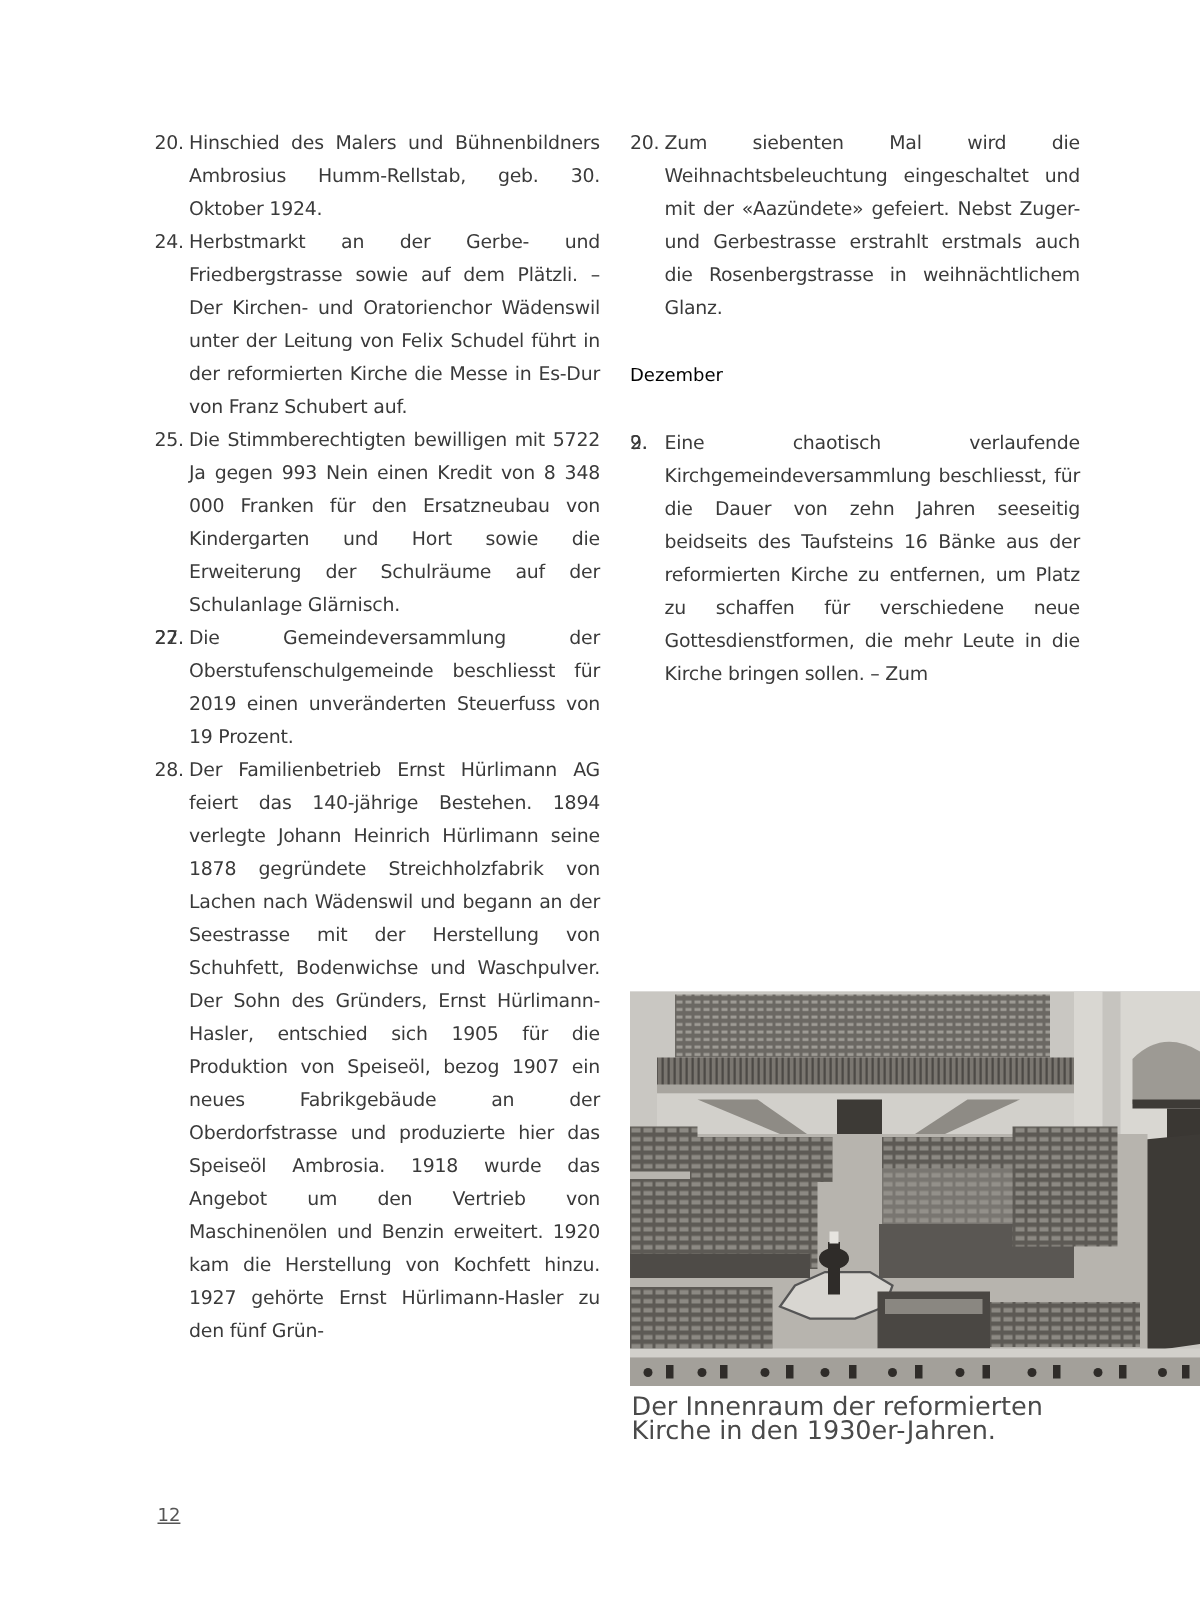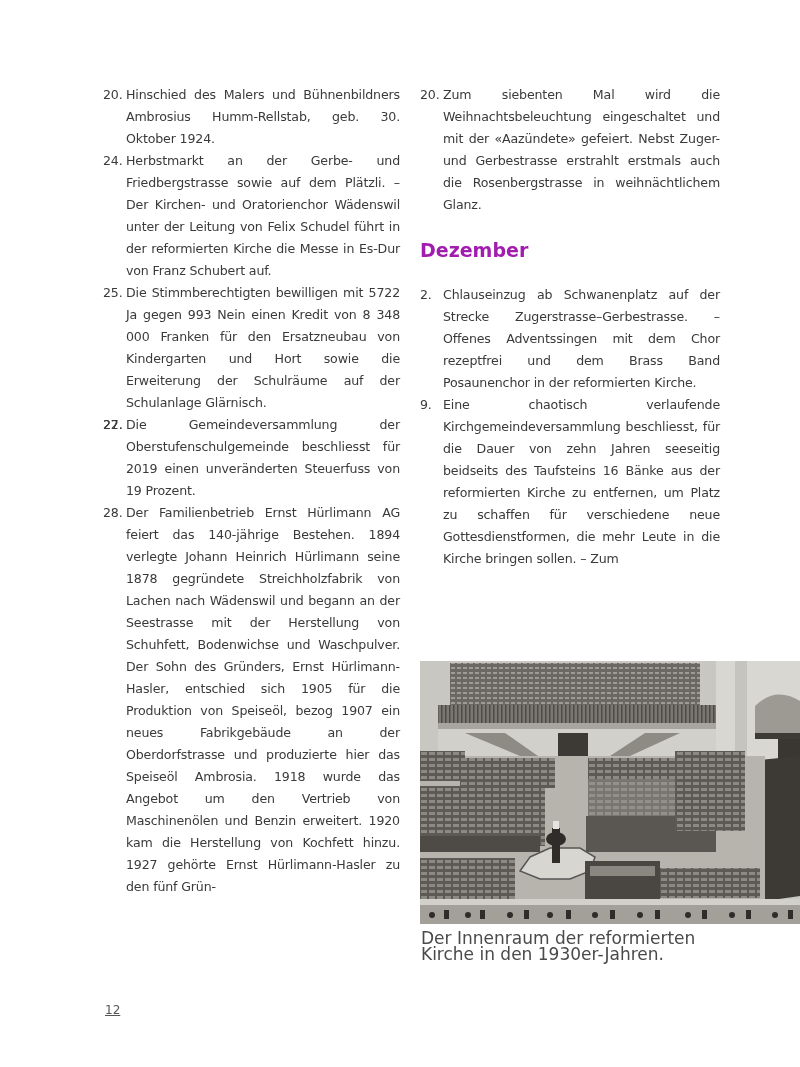--- a/index.html
+++ b/index.html
@@ -6,21 +6,21 @@
     html, body { width: 800px; height: 1067px; background: #ffffff; overflow: hidden; }
     body { position: relative; font-family: "DejaVu Sans", sans-serif; color: #3a3a3a; }
 
     .col { position: absolute; top: 84px; font-size: 12.6px; line-height: 22px; letter-spacing: -0.15px; }
     .col-left { left: 103px; width: 297px; }
     .col-right { left: 420px; width: 300px; }
 
     .entry { position: relative; padding-left: 23px; text-align: justify; hyphens: manual; }
     .entry .num { position: absolute; left: 0; top: 0; width: 23px; }
 
-    .section-title { color: #a21caf; font-weight: bold; font-size: 19px; line-height: 22px; margin-top: 23px; margin-bottom: 23px; letter-spacing: 0; }
+    .section-title { color: #000000; font-weight: normal; font-size: 12px; line-height: 22px; margin-top: 23px; margin-bottom: 23px; letter-spacing: 0; }
 
     .photo { position: absolute; left: 420px; top: 661px; width: 380px; height: 263px; overflow: hidden; background: #bdbbb6; }
     .caption { position: absolute; left: 421px; top: 930px; width: 320px; font-size: 17px; line-height: 16px; color: #4a4a4a; }
     .page-number { position: absolute; left: 105px; top: 1003px; font-size: 12px; color: #555; text-decoration: underline; }
   </style>
 </head>
 <body>
 
 <div class="col col-left">
   <div class="entry">
@@ -51,21 +51,20 @@
 <div class="col col-right">
   <div class="entry">
     <span class="num">20.</span>
     <span>Zum siebenten Mal wird die Weihnachtsbeleuchtung eingeschaltet und mit der «Aazündete» gefeiert. Nebst Zuger- und Gerbestrasse erstrahlt erstmals auch die Rosenbergstrasse in weihnächtlichem Glanz.</span>
   </div>
 
   <h2 class="section-title">Dezember</h2>
 
   <div class="entry">
     <span class="num">2.</span>
-    <span>Chlauseinzug ab Schwanenplatz auf der Strecke Zugerstrasse–Gerbestrasse. – Offenes Adventssingen mit dem Chor rezeptfrei und dem Brass Band Posaunenchor in der reformierten Kirche.</span>
   </div>
   <div class="entry">
     <span class="num">9.</span>
     <span>Eine chaotisch verlaufende Kirchgemeindeversammlung beschliesst, für die Dauer von zehn Jahren seeseitig beidseits des Taufsteins 16 Bänke aus der reformierten Kirche zu entfernen, um Platz zu schaffen für verschiedene neue Gottesdienstformen, die mehr Leute in die Kirche bringen sollen. – Zum</span>
   </div>
 </div>
 
 <div class="photo" title="Schwarzweissfoto: Innenraum der reformierten Kirche mit Bankreihen, Empore, Taufstein und Kanzel">
   <svg width="380" height="263" viewBox="0 0 380 263" xmlns="http://www.w3.org/2000/svg">
     <defs>

